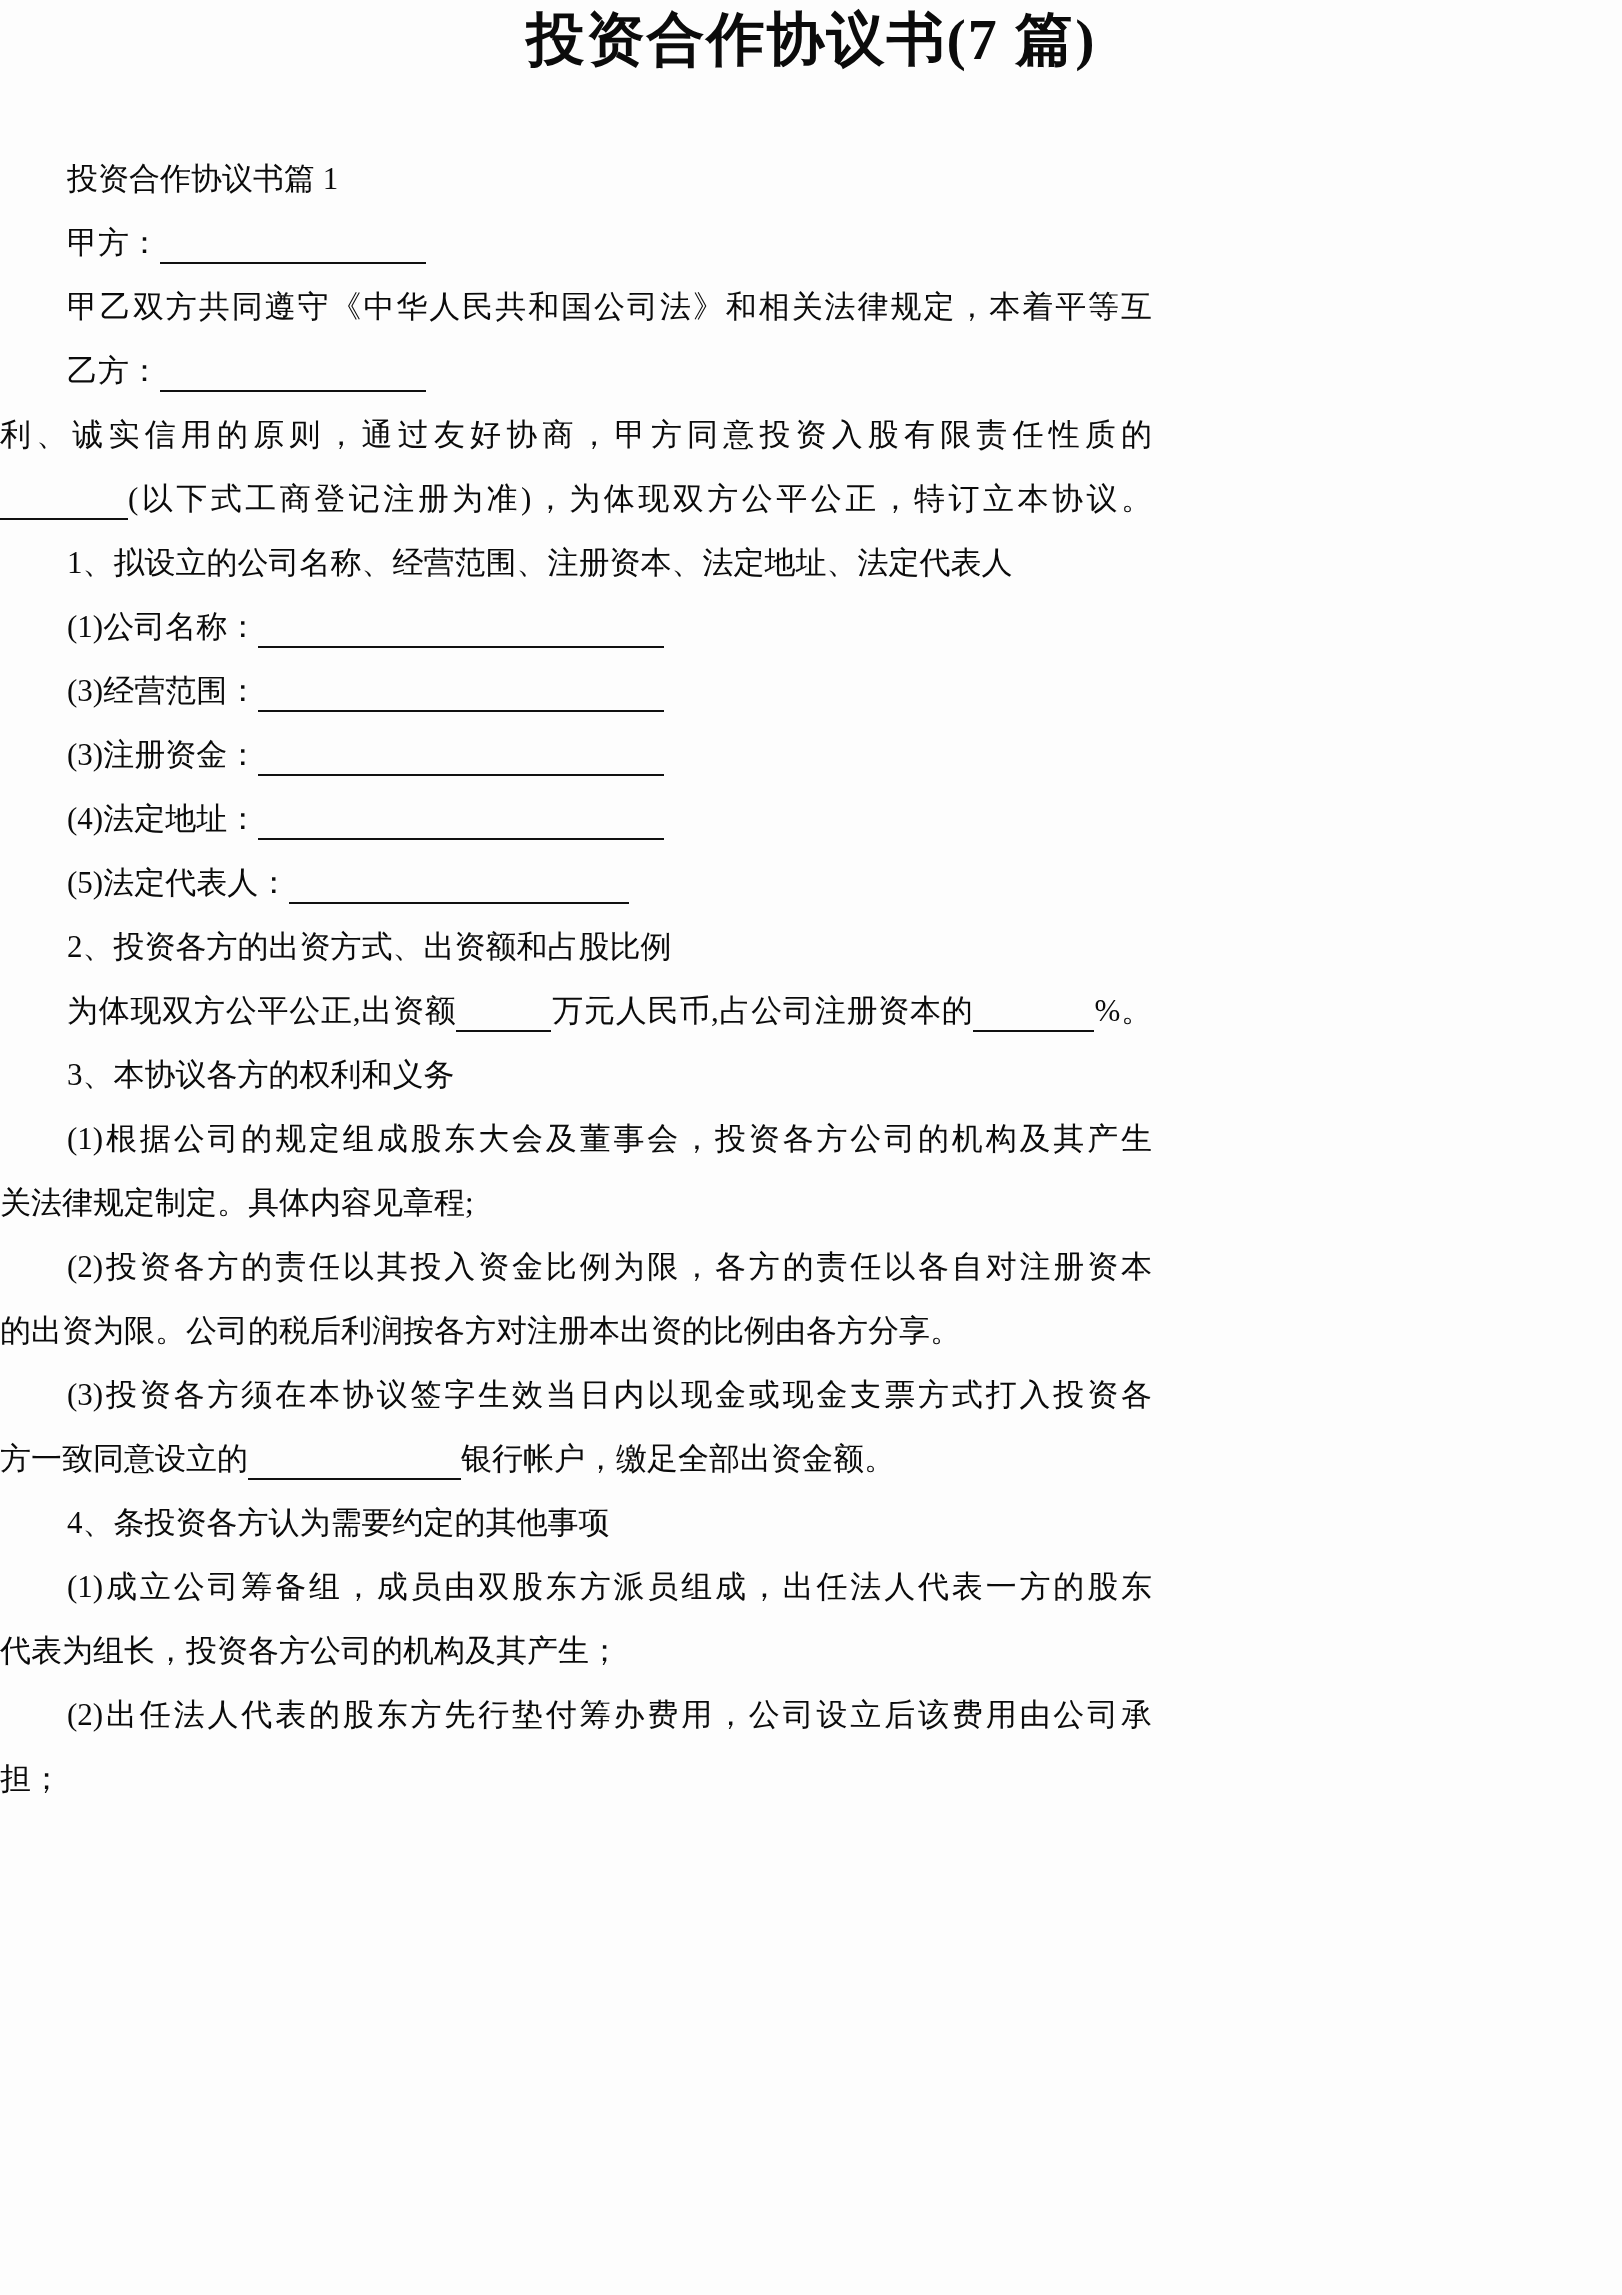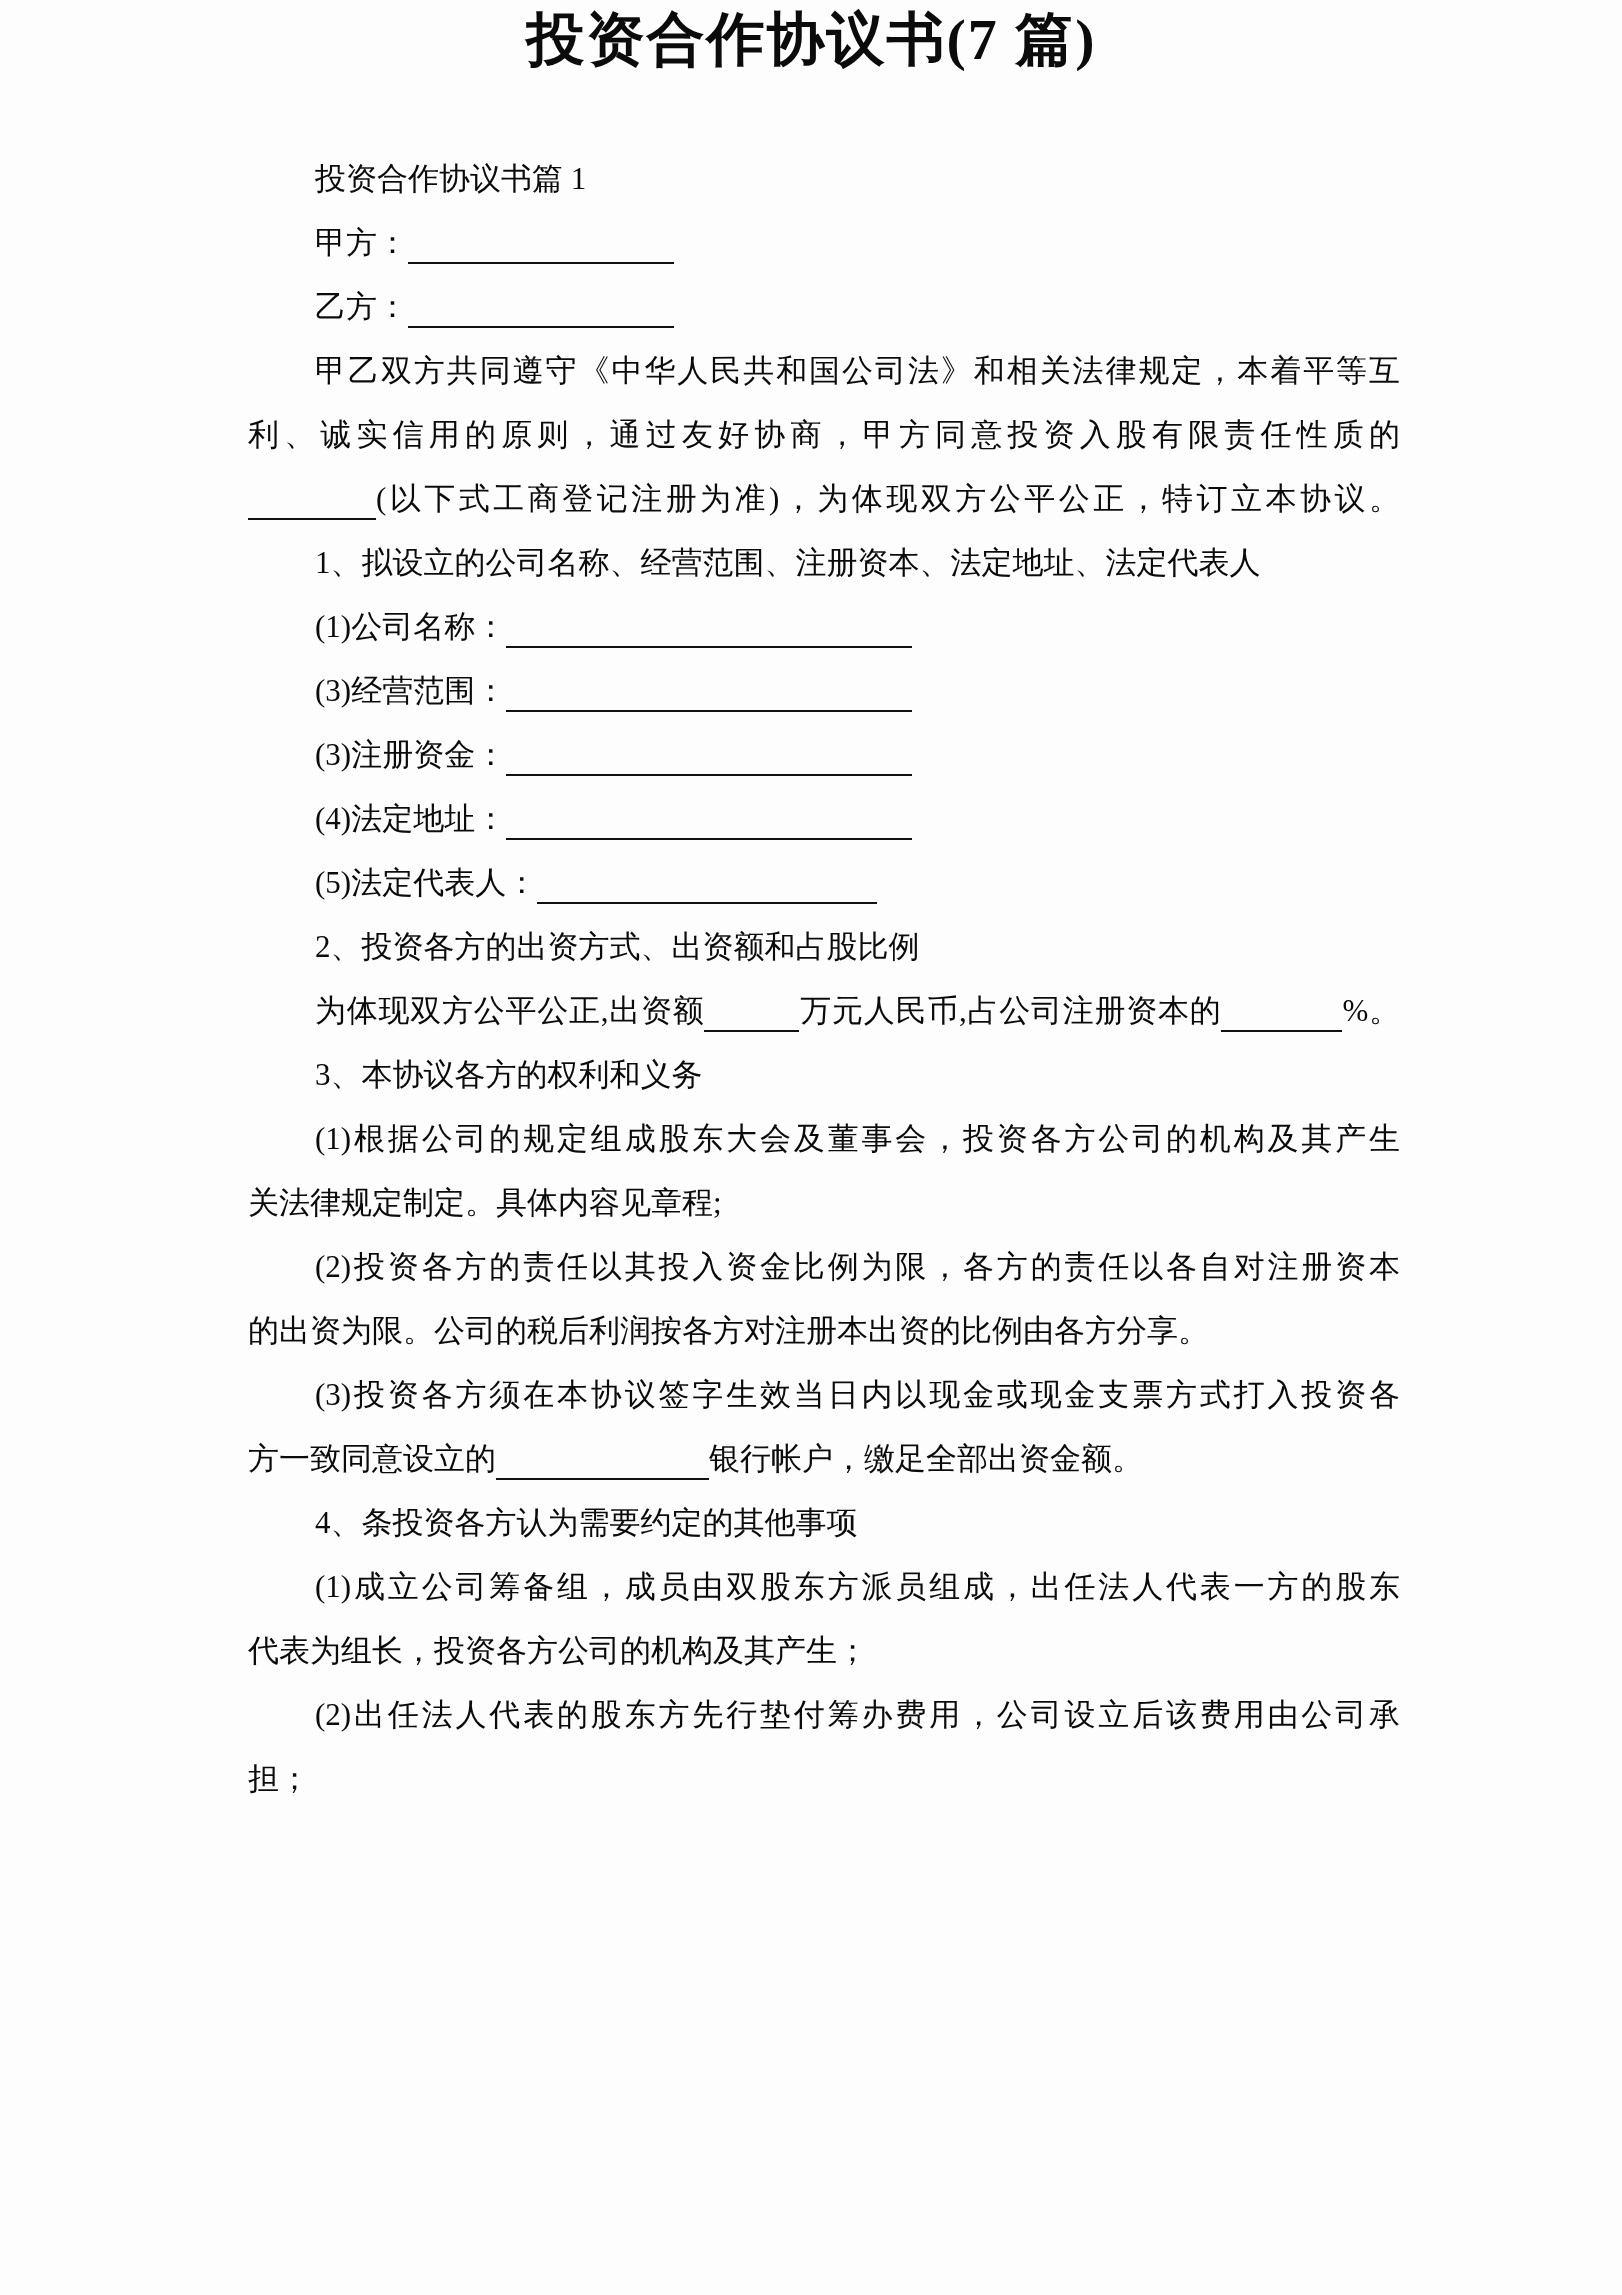--- a/index.html
+++ b/index.html
@@ -21,21 +21,20 @@
     margin: 0;
     line-height: 79px;
     text-align: center;
     font-size: 58px;
     font-weight: bold;
     letter-spacing: 2px;
     white-space: nowrap;
   }
   .doc-body {
     margin-top: 68px;
-    padding-left: 248px;
     width: 1152px;
     font-size: 31px;
     line-height: 64px;
   }
   .line {
     height: 64px;
     white-space: nowrap;
   }
   .line.indent {
     padding-left: 67px;
@@ -60,22 +59,22 @@
   }
 </style>
 </head>
 <body>
 
 <div class="page">
   <h1 class="doc-title">投资合作协议书(7 篇)</h1>
   <div class="doc-body" id="doc-body">
       <div class="line indent"><span class="run">投资合作协议书篇 1</span></div>
       <div class="line indent"><span class="run">甲方：</span><span class="blank" style="width: 266px; border-bottom-color: rgb(17, 17, 17);"></span></div>
+      <div class="line indent justify"><span class="run">甲乙双方共同遵守《中华人民共和国公司法》和相关法律规定，本着平等互</span></div>
       <div class="line indent"><span class="run">乙方：</span><span class="blank" style="width: 266px; border-bottom-color: rgb(17, 17, 17);"></span></div>
-      <div class="line indent justify"><span class="run">甲乙双方共同遵守《中华人民共和国公司法》和相关法律规定，本着平等互</span></div>
       <div class="line justify"><span class="run">利、诚实信用的原则，通过友好协商，甲方同意投资入股有限责任性质的</span></div>
       <div class="line justify"><span class="blank" style="width: 128px; border-bottom-color: rgb(17, 17, 17);"></span><span class="run">(以下式工商登记注册为准)，为体现双方公平公正，特订立本协议。</span></div>
       <div class="line indent"><span class="run">1、拟设立的公司名称、经营范围、注册资本、法定地址、法定代表人</span></div>
       <div class="line indent"><span class="run">(1)公司名称：</span><span class="blank" style="width: 406px; border-bottom-color: rgb(17, 17, 17);"></span></div>
       <div class="line indent"><span class="run">(3)经营范围：</span><span class="blank" style="width: 406px; border-bottom-color: rgb(17, 17, 17);"></span></div>
       <div class="line indent"><span class="run">(3)注册资金：</span><span class="blank" style="width: 406px; border-bottom-color: rgb(17, 17, 17);"></span></div>
       <div class="line indent"><span class="run">(4)法定地址：</span><span class="blank" style="width: 406px; border-bottom-color: rgb(17, 17, 17);"></span></div>
       <div class="line indent"><span class="run">(5)法定代表人：</span><span class="blank" style="width: 340px; border-bottom-color: rgb(17, 17, 17);"></span></div>
       <div class="line indent"><span class="run">2、投资各方的出资方式、出资额和占股比例</span></div>
       <div class="line indent justify"><span class="run">为体现双方公平公正,出资额</span><span class="blank" style="width: 95px; border-bottom-color: rgb(17, 17, 17);"></span><span class="run">万元人民币,占公司注册资本的</span><span class="blank" style="width: 121px; border-bottom-color: rgb(17, 17, 17);"></span><span class="run">%。</span></div>

